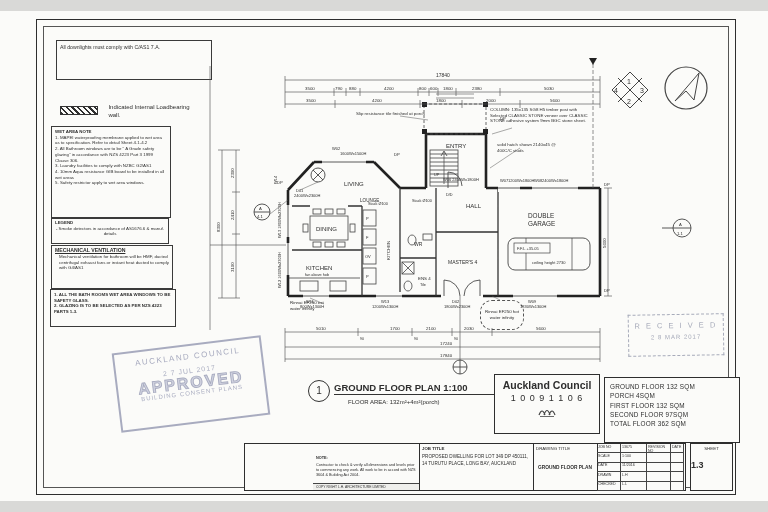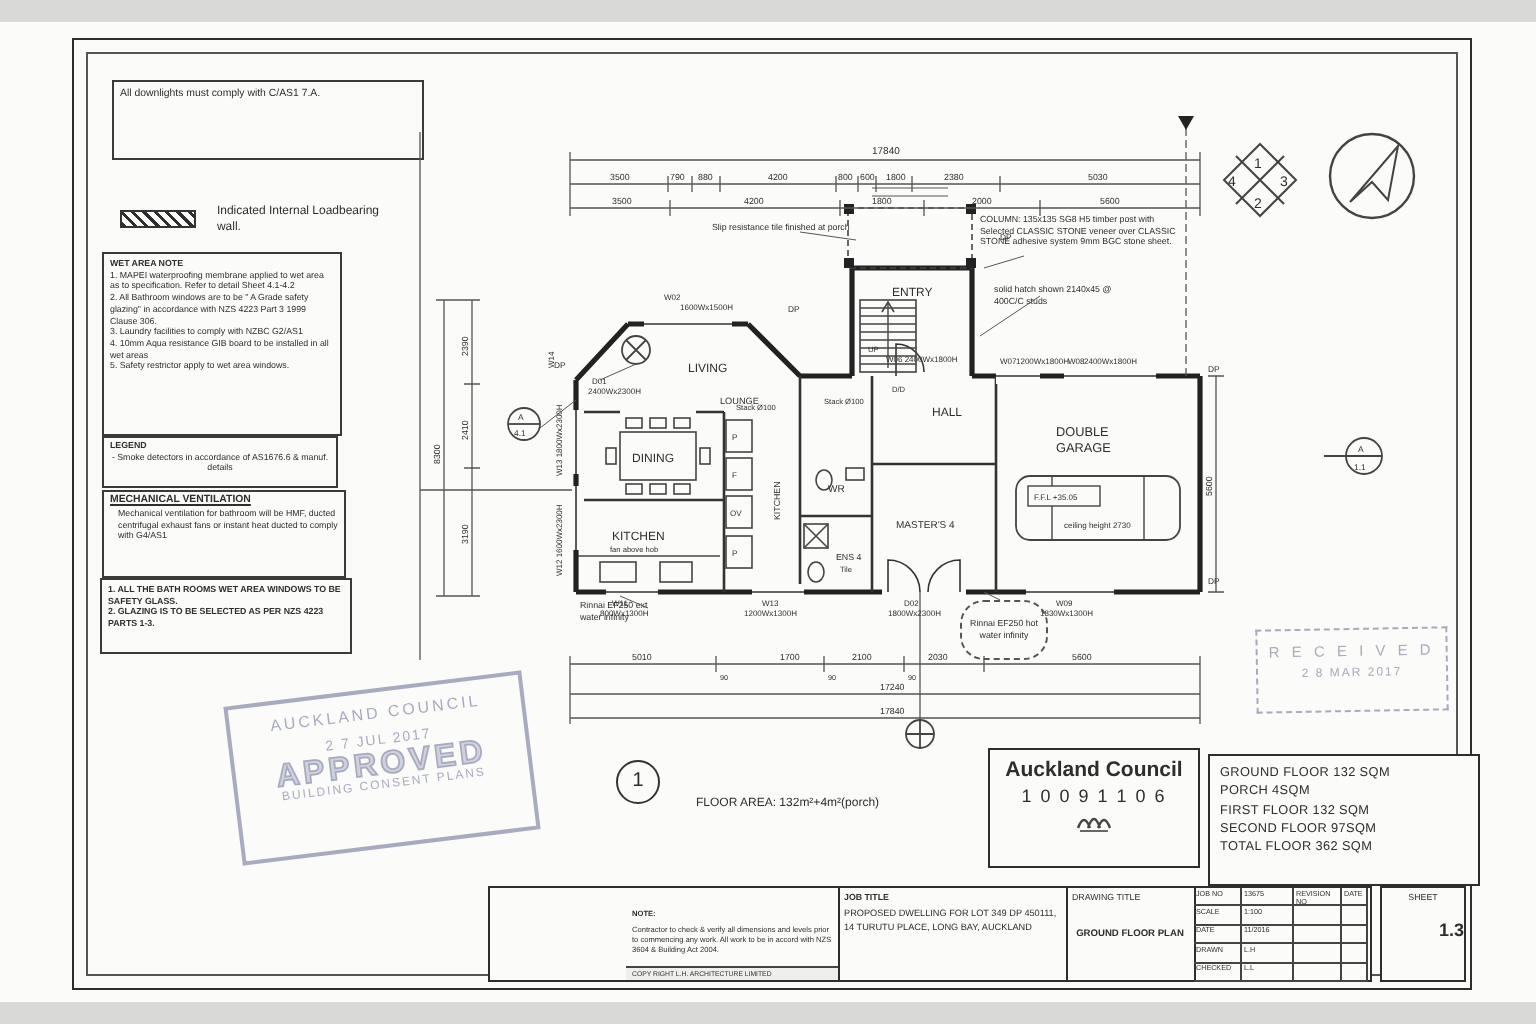--- a/index.html
+++ b/index.html
@@ -311,20 +311,21 @@
 
     <g stroke="#555" stroke-width="0.5" fill="none">
       <path d="M400,116 L428,120 M512,128 L492,134 M520,148 L490,168 M318,182 L300,190 M270,214 L288,200 M324,304 L310,298 M500,300 L492,296"></path>
     </g>
   </svg>
 
   <div class="abs" style="left:308px;top:380px;width:20px;height:20px;border:1.2px solid #333;border-radius:50%;
        text-align:center;font-size:10px;line-height:19px;">
     <span>1</span>
   </div>
+  <div class="abs" style="left:334px;top:382px;width:160px;font-size:9.5px;font-weight:bold;border-bottom:1px solid #333;padding-bottom:1px;">GROUND FLOOR PLAN  1:100</div>
   <div class="abs f6" style="left:348px;top:398px;width:140px;">FLOOR AREA: 132m²+4m²(porch)</div>
 
   <div class="abs" style="left:494px;top:374px;width:104px;height:58px;border:1.4px solid #2e2e2e;text-align:center;background:#fbfbf9;">
     <div style="font-size:10.5px;font-weight:bold;margin-top:4px;">Auckland Council</div>
     <div style="font-size:9px;letter-spacing:1px;margin-top:2px;">1 0 0 9 1 1 0 6</div>
     <svg width="18" height="12" viewBox="0 0 18 12" style="margin-top:1px;">
       <path d="M1,10 Q4,2 7,10 M6,10 Q9,1 12,10 M11,10 Q14,2 17,10" stroke="#444" stroke-width="1.2" fill="none"></path>
       <path d="M2,11.5 H16" stroke="#444" stroke-width="0.8"></path>
     </svg>
   </div>
@@ -381,15 +382,15 @@
         <div>CHECKED</div>
         <div>L.L</div>
         <div></div>
           <div></div>
       </div>
     </div>
   </div>
 
   <div class="tb" style="left:690px;width:41px;">
     <div style="font-size:4.4px;text-align:center;padding-top:2px;">SHEET</div>
-    <div style="font-size:9px;font-weight:bold;text-align:right;padding-top:9px;">1.3</div>
+    <div style="font-size:9px;font-weight:bold;text-align:left;padding-top:9px;">1.3</div>
   </div>
 </div>
 
 </body></html>

